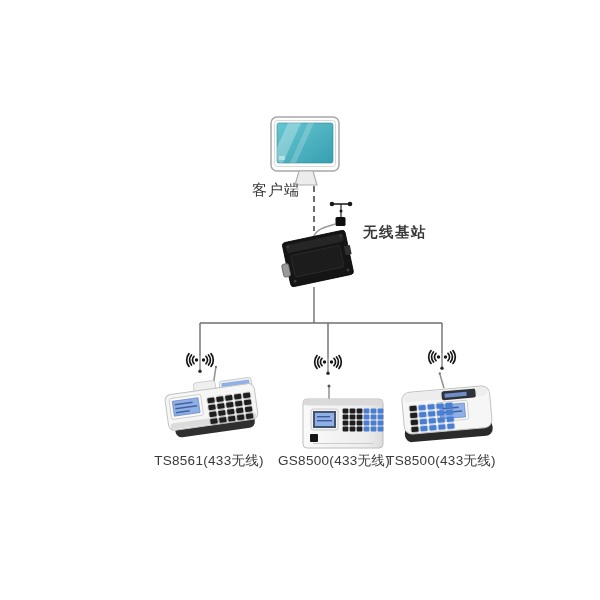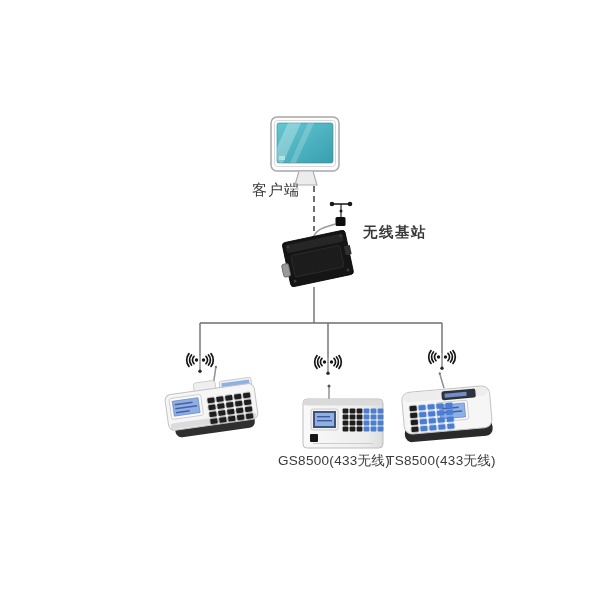--- a/index.html
+++ b/index.html
@@ -167,17 +167,18 @@
         <rect width="9" height="28" fill="url(#keysDark)"></rect>
         <rect x="9" width="36" height="28" fill="url(#keysBlue)"></rect>
       </g>
     </g>
   </svg>
 
   <div class="lbl lbl-client">客户端</div>
 
   <div class="lbl lbl-base">无线基站</div>
 
+  <div class="lbl lbl-term t0">TS8561(433无线)</div>
 
   <div class="lbl lbl-term t1">GS8500(433无线)</div>
 
   <div class="lbl lbl-term t2">TS8500(433无线)</div>
 </div>
 
 </body></html>

